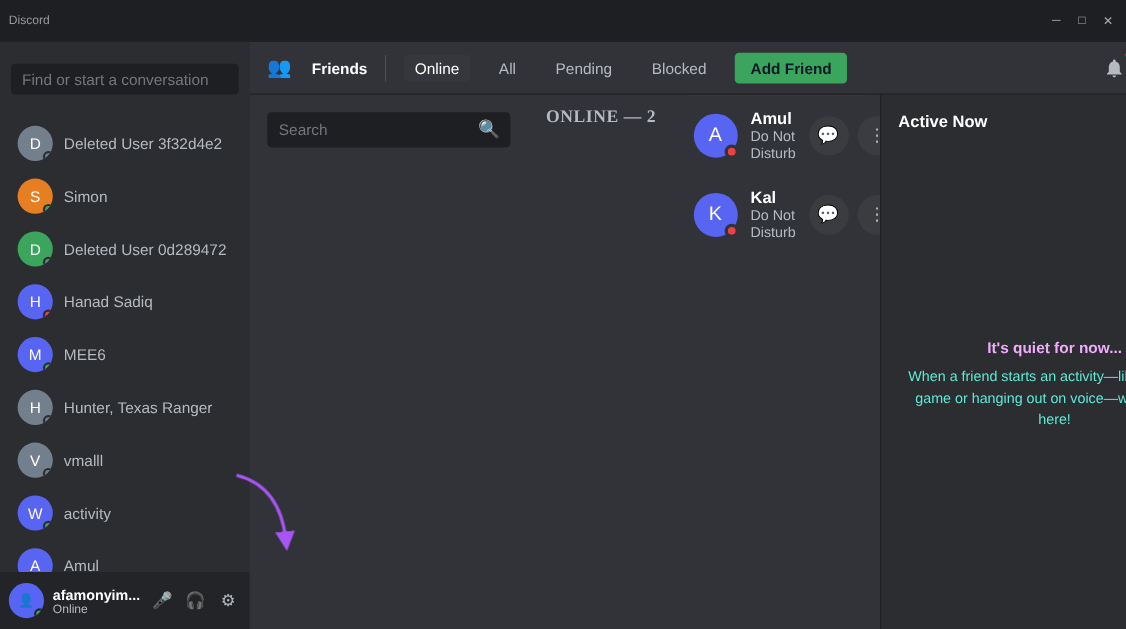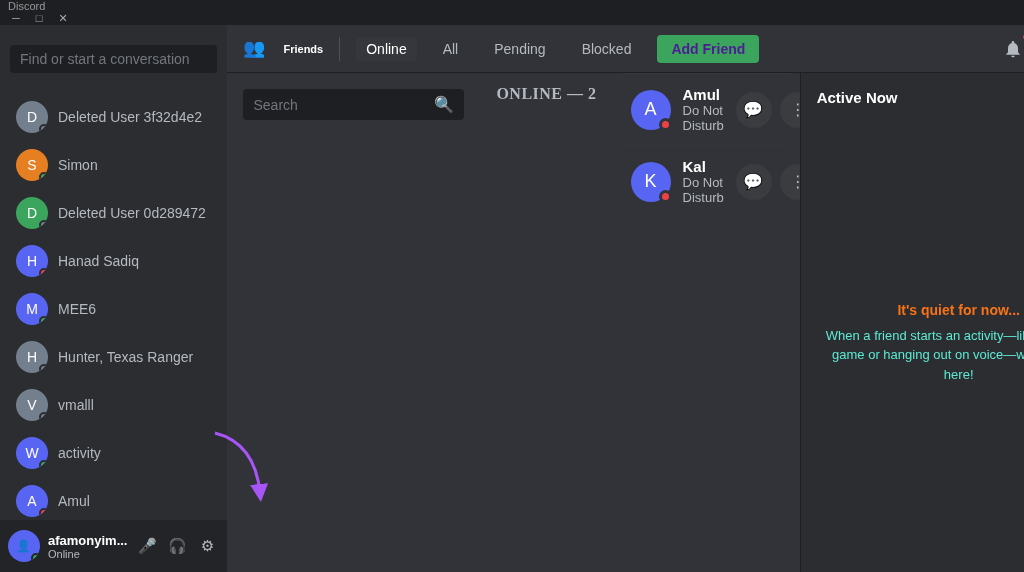--- a/index.html
+++ b/index.html
@@ -9,26 +9,26 @@
       overflow: hidden;
       font-family: 'Segoe UI', Arial, sans-serif;
       background: #313338;
       color: #dcddde;
       display: flex;
       flex-direction: column;
     }
 
     
     .titlebar {
-      height: 25px;
+      height: 38px;
       background: #1e1f22;
       display: flex;
+      align-items: center;
       padding: 0 8px;
       user-select: none;
-      flex-direction: column;
     }
     .titlebar-title {
       font-size: 11px;
       color: #999;
       flex: 1;
     }
     .titlebar-controls {
       display: flex;
       gap: 8px;
     }
@@ -280,41 +280,41 @@
       padding: 0 16px;
       gap: 16px;
     }
     .friends-icon {
       width: 24px;
       height: 24px;
       color: #b5bac1;
       font-size: 18px;
     }
     .friends-title {
-      font-size: 11px;
+      font-size: 14px;
       font-weight: 700;
       color: #fff;
     }
     .header-divider {
       width: 1px;
       height: 24px;
       background: #4e5058;
     }
     .friends-tab {
       padding: 4px 10px;
       border-radius: 4px;
       font-size: 14px;
       color: #b5bac1;
       cursor: pointer;
     }
     .friends-tab.active { background: #35373c; color: #fff; }
     .add-friend-btn {
       padding: 6px 14px;
       background: #3ba55d;
-      color: #4c1d95;
+      color: #0f172a;
       border: none;
       border-radius: 4px;
       font-size: 14px;
       font-weight: 600;
       cursor: pointer;
     }
     .header-right {
       margin-left: auto;
       display: flex;
       align-items: center;
@@ -470,21 +470,21 @@
       flex-direction: column;
       align-items: center;
       justify-content: center;
       flex: 1;
       width: 100%;
       text-align: center;
     }
     .active-now-empty-title {
       font-size: 14px;
       font-weight: 700;
-      color: #f97316;
+      color: #f0abfc;
       margin-bottom: 8px;
       text-align: center;
     }
     .active-now-empty-text {
       font-size: 13px;
       color: #5eead4;
       line-height: 1.5;
     }
 
     

